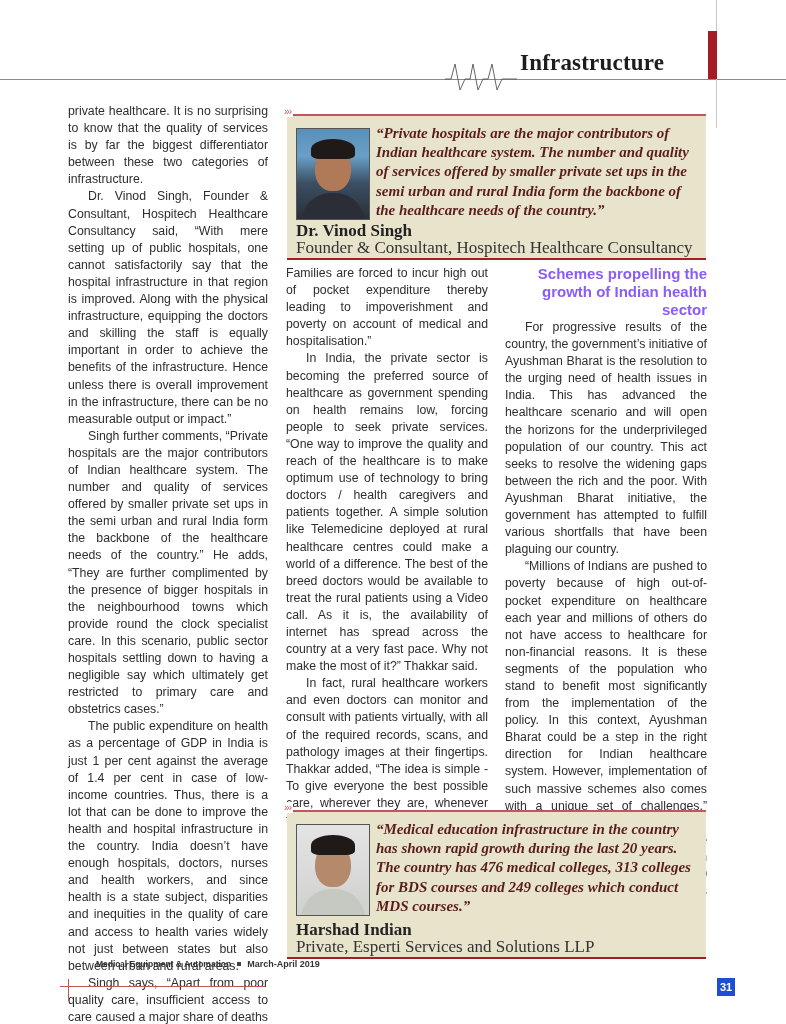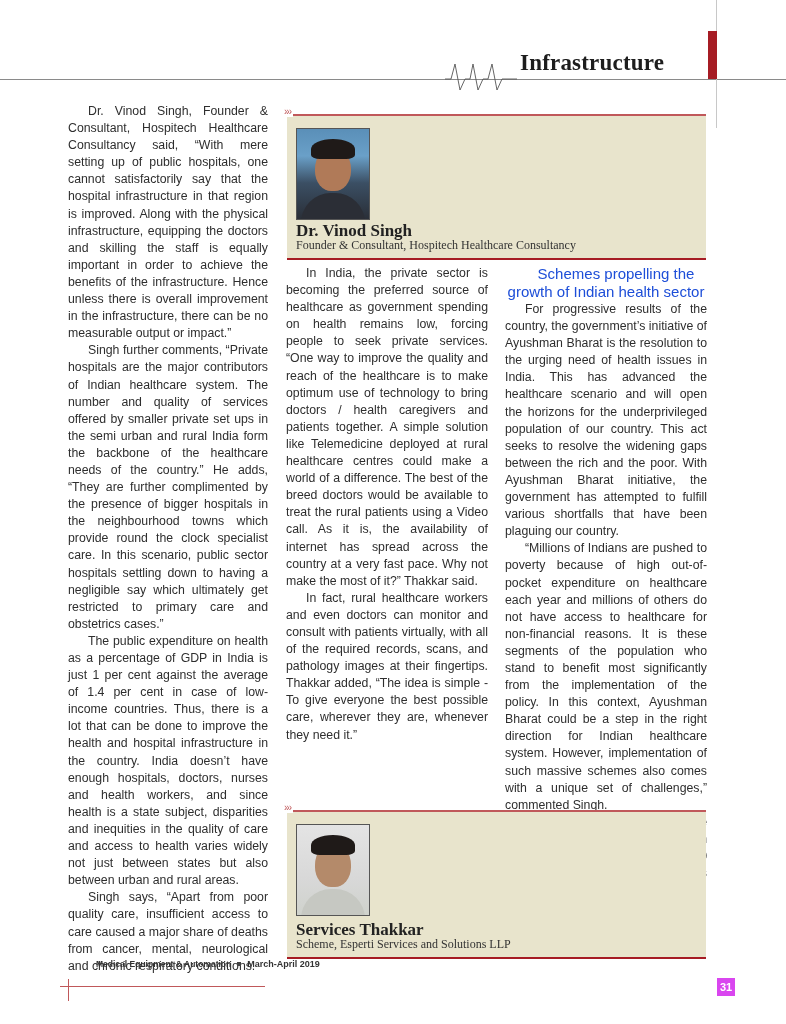--- a/index.html
+++ b/index.html
@@ -14,103 +14,107 @@
   .hdr-title { position: absolute; left: 520px; top: 46px; font-family: "Liberation Serif", serif;
                font-weight: bold; font-size: 23px; color: #1d1d1d; letter-spacing: 0.2px; line-height: 34px; }
 
   
   .col { position: absolute; font-size: 12.3px; line-height: 17.1px; text-align: justify; color: #2e2e2e; }
   .col p { margin: 0; text-indent: 20px; }
   .col p.noind { text-indent: 0; }
   .col1 { left: 68px; top: 103px; width: 200px; }
   .col2 { left: 286px; top: 265px; width: 202px; }
   .col3 { left: 505px; top: 265px; width: 202px; }
-  .subhead { color: #1d4ed8; font-size: 15px; line-height: 18px; font-weight: normal; margin: 0 0 3px 0; text-indent: 0; text-align: center; }
+  .subhead { color: #8b5cf6; font-size: 15px; line-height: 18px; font-weight: bold; margin: 0 0 3px 0; text-indent: 0; text-align: right; }
 
   
   .qbox { position: absolute; background: #e8e4cc; border-top: 2px solid #c0585a; border-bottom: 2px solid #a61c24; }
   .qbox .chev { position: absolute; left: -3px; top: -10px; font-size: 10px; color: #c0585a; letter-spacing: -1px; font-family: "Liberation Sans", sans-serif; background: #fff; padding-right: 2px; }
   .qbox1 { left: 287px; top: 114px; width: 419px; height: 142px; }
   .qbox2 { left: 287px; top: 810px; width: 419px; height: 145px; }
   .photo { position: absolute; left: 9px; top: 12px; width: 72px; height: 90px; border: 1px solid #555; overflow: hidden; }
   .photo1 { background: linear-gradient(180deg, #5a8fb8 0%, #6aa0c8 30%, #3b4f64 60%, #2a2f38 100%); }
   .photo2 { background: linear-gradient(180deg, #e4e4e4 0%, #d8d8d8 60%, #cfd2cc 100%); }
   .face { position: absolute; left: 18px; top: 18px; width: 36px; height: 44px; border-radius: 50% 50% 45% 45%; }
   .photo1 .face { background: #b07a58; }
   .photo2 .face { background: #b48a6a; }
   .hair { position: absolute; left: 14px; top: 10px; width: 44px; height: 20px; border-radius: 50% 50% 20% 20%; background: #1f1a18; }
   .suit { position: absolute; left: 4px; top: 64px; width: 64px; height: 30px; border-radius: 30px 30px 0 0; }
   .photo1 .suit { background: #2b2e36; }
   .photo2 .suit { background: #c6c8c2; }
   .qtext { position: absolute; left: 89px; top: 8px; width: 325px; font-family: "Liberation Serif", serif;
            font-style: italic; font-weight: bold; color: #5a1d1d; font-size: 15px; line-height: 19.2px; }
   .qname { position: absolute; left: 9px; font-family: "Liberation Serif", serif; font-weight: bold; font-size: 17px; color: #222; }
-  .qrole { position: absolute; left: 9px; font-family: "Liberation Serif", serif; font-size: 12px; color: #333; }
+  .qrole { position: absolute; left: 9px; font-family: "Liberation Serif", serif; font-size: 17px; color: #333; }
   .qbox1 .qname { top: 105px; } .qbox1 .qrole { top: 122px; }
   .qbox2 .qname { top: 108px; } .qbox2 .qrole { top: 125px; }
 
   
   .ft-line { position: absolute; left: 60px; top: 986px; width: 205px; height: 1px; background: #c0585a; }
   .ft-tick { position: absolute; left: 68px; top: 979px; width: 1px; height: 22px; background: #c0585a; }
   .ft-text { position: absolute; left: 72px; top: 959px; font-size: 8.5px; font-weight: bold; color: #333; white-space: nowrap; margin-left: 24px; }
   .ft-text .sep { display: inline-block; width: 4px; height: 4px; background: #444; margin: 0 6px 1px 6px; vertical-align: middle; }
   .ft-date { font-size: 9px; }
-  .pagenum { position: absolute; left: 717px; top: 978px; width: 18px; height: 18px; background: #d946ef; color: #fff;
+  .pagenum { position: absolute; left: 717px; top: 978px; width: 18px; height: 18px; background: #1d4ed8; color: #fff;
              font-size: 11px; font-weight: bold; text-align: center; line-height: 18px; }
 </style>
 </head>
 <body>
 
 <div class="hdr-line"></div>
 <div class="hdr-vline"></div>
 <svg class="hdr-pulse" viewBox="0 0 72 36">
   <polyline points="0,19 6,19 10,4 15,30 20,19 25,19 28,4 33,30 38,19 43,19 47,4 52,30 57,19 72,19" fill="none" stroke="#555" stroke-width="0.9"></polyline>
 </svg>
 <div class="hdr-title">Infrastructure</div>
 <div class="hdr-redbar"></div>
 
 <div class="col col1">
+  <p class="noind">private healthcare. It is no surprising to know that the quality of services is by far the biggest differentiator between these two categories of infrastructure.</p>
   <p>Dr. Vinod Singh, Founder &amp; Consultant, Hospitech Healthcare Consultancy said, “With mere setting up of public hospitals, one cannot satisfactorily say that the hospital infrastructure in that region is improved. Along with the physical infrastructure, equipping the doctors and skilling the staff is equally important in order to achieve the benefits of the infrastructure. Hence unless there is overall improvement in the infrastructure, there can be no measurable output or impact.”</p>
   <p>Singh further comments, “Private hospitals are the major contributors of Indian healthcare system. The number and quality of services offered by smaller private set ups in the semi urban and rural India form the backbone of the healthcare needs of the country.” He adds, “They are further complimented by the presence of bigger hospitals in the neighbourhood towns which provide round the clock specialist care. In this scenario, public sector hospitals settling down to having a negligible say which ultimately get restricted to primary care and obstetrics cases.”</p>
   <p>The public expenditure on health as a percentage of GDP in India is just 1 per cent against the average of 1.4 per cent in case of low-income countries. Thus, there is a lot that can be done to improve the health and hospital infrastructure in the country. India doesn’t have enough hospitals, doctors, nurses and health workers, and since health is a state subject, disparities and inequities in the quality of care and access to health varies widely not just between states but also between urban and rural areas.</p>
   <p>Singh says, “Apart from poor quality care, insufficient access to care caused a major share of deaths from cancer, mental, neurological and chronic respiratory conditions.</p>
 </div>
 
 <div class="qbox qbox1">
   <span class="chev">›››</span>
   <div class="photo photo1">
     <div class="suit"></div>
       <div class="face"></div>
       <div class="hair"></div>
   </div>
+  <div class="qtext">“Private hospitals are the major contributors of Indian healthcare system. The number and quality of services offered by smaller private set ups in the semi urban and rural India form the backbone of the healthcare needs of the country.”</div>
   <div class="qname">Dr. Vinod Singh</div>
   <div class="qrole">Founder &amp; Consultant, Hospitech Healthcare Consultancy</div>
 </div>
 
 <div class="col col2">
+  <p class="noind">Families are forced to incur high out of pocket expenditure thereby leading to impoverishment and poverty on account of medical and hospitalisation.”</p>
   <p>In India, the private sector is becoming the preferred source of healthcare as government spending on health remains low, forcing people to seek private services. “One way to improve the quality and reach of the healthcare is to make optimum use of technology to bring doctors / health caregivers and patients together. A simple solution like Telemedicine deployed at rural healthcare centres could make a world of a difference. The best of the breed doctors would be available to treat the rural patients using a Video call. As it is, the availability of internet has spread across the country at a very fast pace. Why not make the most of it?” Thakkar said.</p>
   <p>In fact, rural healthcare workers and even doctors can monitor and consult with patients virtually, with all of the required records, scans, and pathology images at their fingertips. Thakkar added, “The idea is simple - To give everyone the best possible care, wherever they are, whenever they need it.”</p>
 </div>
 
 <div class="col col3">
   <p class="subhead">Schemes propelling the growth of Indian health sector</p>
   <p>For progressive results of the country, the government’s initiative of Ayushman Bharat is the resolution to the urging need of health issues in India. This has advanced the healthcare scenario and will open the horizons for the underprivileged population of our country. This act seeks to resolve the widening gaps between the rich and the poor. With Ayushman Bharat initiative, the government has attempted to fulfill various shortfalls that have been plaguing our country.</p>
   <p>“Millions of Indians are pushed to poverty because of high out-of-pocket expenditure on healthcare each year and millions of others do not have access to healthcare for non-financial reasons. It is these segments of the population who stand to benefit most significantly from the implementation of the policy. In this context, Ayushman Bharat could be a step in the right direction for Indian healthcare system. However, implementation of such massive schemes also comes with a unique set of challenges,” commented Singh.</p>
   <p>“The Ayushman Bharat scheme is a National Health Protection Scheme, which will cover over 10 crore poor and vulnerable families (approximately 50</p>
 </div>
 
 <div class="qbox qbox2">
   <span class="chev">›››</span>
   <div class="photo photo2">
     <div class="suit"></div>
       <div class="face"></div>
       <div class="hair"></div>
   </div>
-  <div class="qname">Services Thakkar</div>
-  <div class="qrole">Scheme, Esperti Services and Solutions LLP</div>
+  <div class="qtext">“Medical education infrastructure in the country has shown rapid growth during the last 20 years. The country has 476 medical colleges, 313 colleges for BDS courses and 249 colleges which conduct MDS courses.”</div>
+  <div class="qname">Harshad Indian</div>
+  <div class="qrole">Private, Esperti Services and Solutions LLP</div>
 </div>
 
 <div class="ft-line"></div>
 <div class="ft-tick"></div>
 <div class="ft-text">
   <span>Medical Equipment &amp; Automation</span><span class="sep"></span><span class="ft-date">March-April 2019</span>
 </div>
 <div class="pagenum">31</div>
 
 </body></html>

